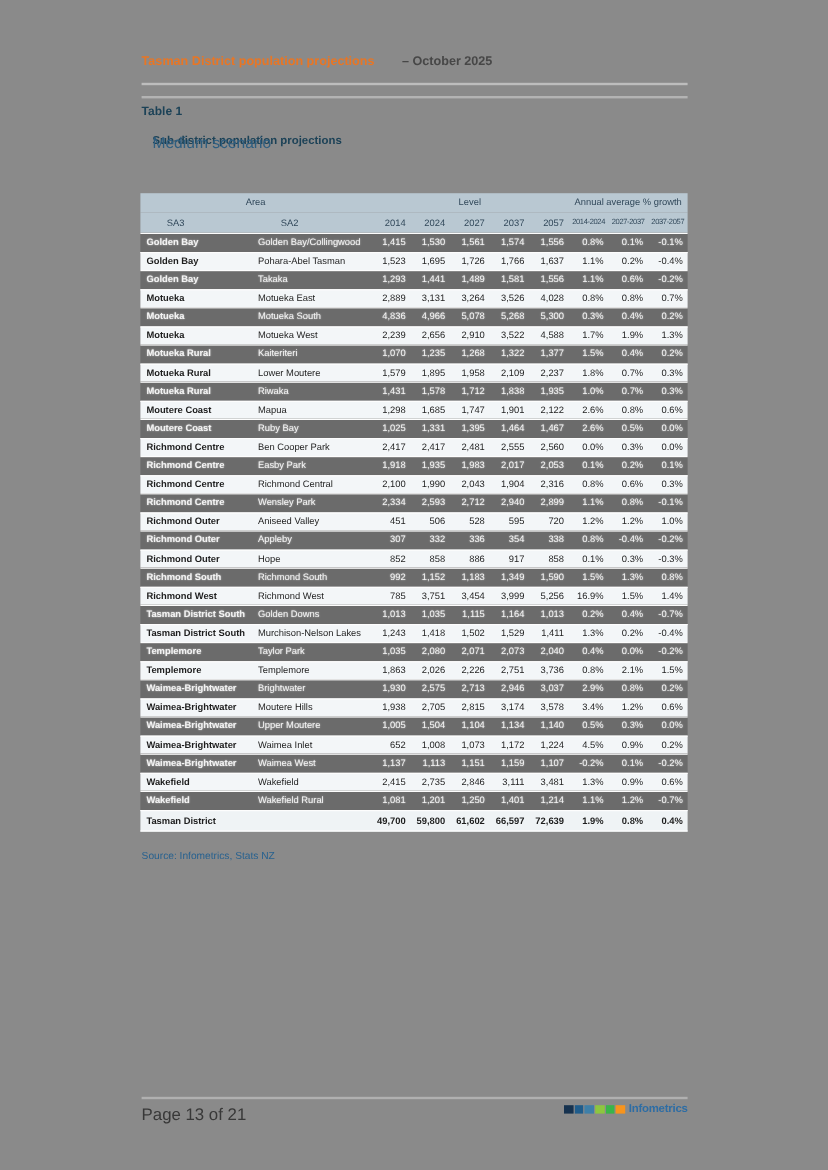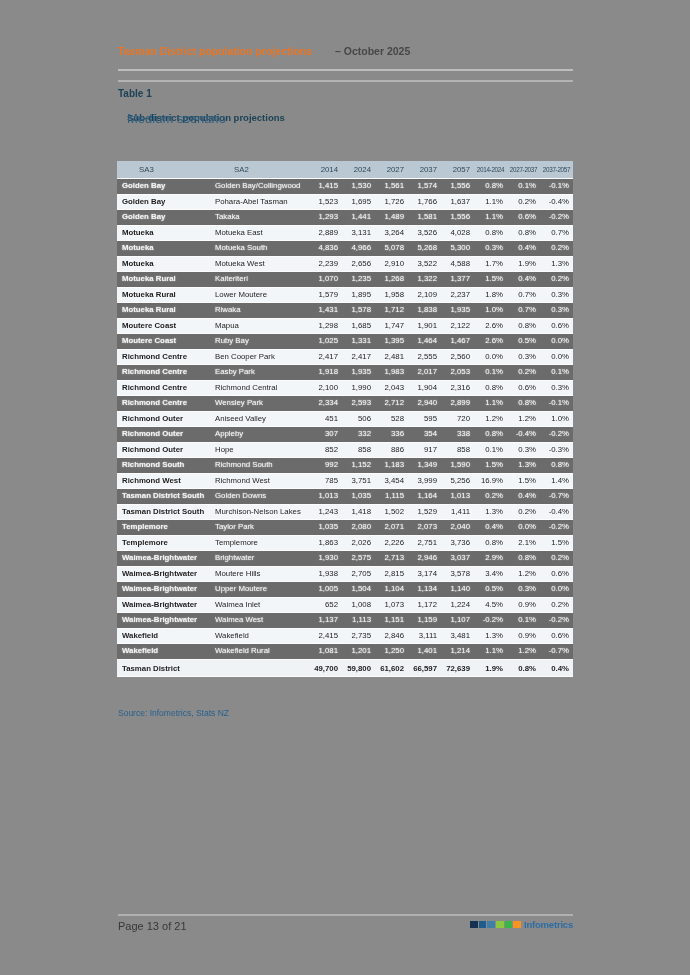--- a/index.html
+++ b/index.html
@@ -30,41 +30,46 @@
   .trow{display:grid;grid-template-columns:95px 97px 33px 33px 33px 33px 33px 33px 33px 33px;height:15.5px;line-height:14.5px;background:#f3f6f8;border-top:1px solid #fdfdfd;box-sizing:border-box;}
   .trow .c{overflow:hidden;white-space:nowrap;}
   .trow .sa3{padding-left:5px;font-weight:bold;}
   .trow .sa2{padding-left:3px;}
   .trow .num{text-align:right;padding-right:4px;}
   .trow.shaded{background:#6b6b6b;color:#ffffff;}
   .trow.shaded .c{filter:blur(.55px);opacity:.92;text-shadow:0 0 1.5px rgba(255,255,255,.75);}
   .trow.total{height:18px;line-height:17px;font-weight:bold;background:#eff3f5;border-top:1px solid #fdfdfd;border-bottom:1px solid #fdfdfd;}
   
   .source{position:absolute;left:118px;top:708px;font-size:8.5px;color:#27618f;filter:blur(.25px);}
-  .page-number{position:absolute;left:118px;top:920px;font-size:11px;color:#383838;}
+  .page-number{position:absolute;left:118px;top:920px;font-size:14px;color:#383838;}
   .logo{position:absolute;top:919px;right:117px;display:flex;align-items:center;height:11px;}
   .logo .sq{width:7.5px;height:7.5px;margin-left:1.2px;}
   .logo .logo-text{font-size:9.5px;font-weight:bold;color:#2e6da4;margin-left:3px;letter-spacing:-0.2px;}
 </style>
 </head>
 <body>
 
 <div class="canvas">
 
   <div class="doc-header">
     <span class="t-orange">Tasman District population projections</span><span class="t-gray"> – October 2025</span>
   </div>
   <div class="rule rule1"></div>
   <div class="rule rule2"></div>
 
   <div class="tbl-label">Table 1</div>
   <div class="tbl-title">Sub-district population projections</div>
   <div class="tbl-subtitle">Medium scenario</div>
 
   <div class="tbl">
+    <div class="ghead">
+      <div>Area</div>
+      <div>Level</div>
+      <div>Annual average % growth</div>
+    </div>
     <div class="chead">
       <div class="h-left">SA3</div>
       <div class="h-left">SA2</div>
       <div class="h-num">2014</div>
       <div class="h-num">2024</div>
       <div class="h-num">2027</div>
       <div class="h-num">2037</div>
       <div class="h-num">2057</div>
       <div class="h-growth">2014-2024</div>
       <div class="h-growth">2027-2037</div>

